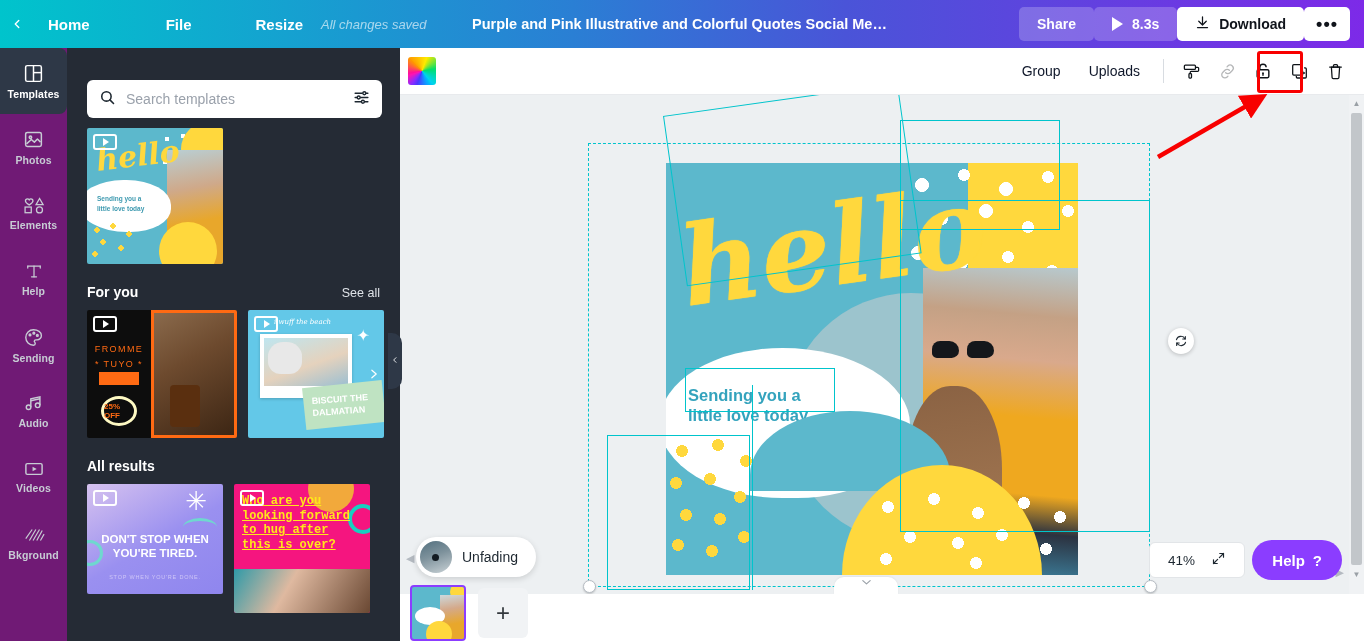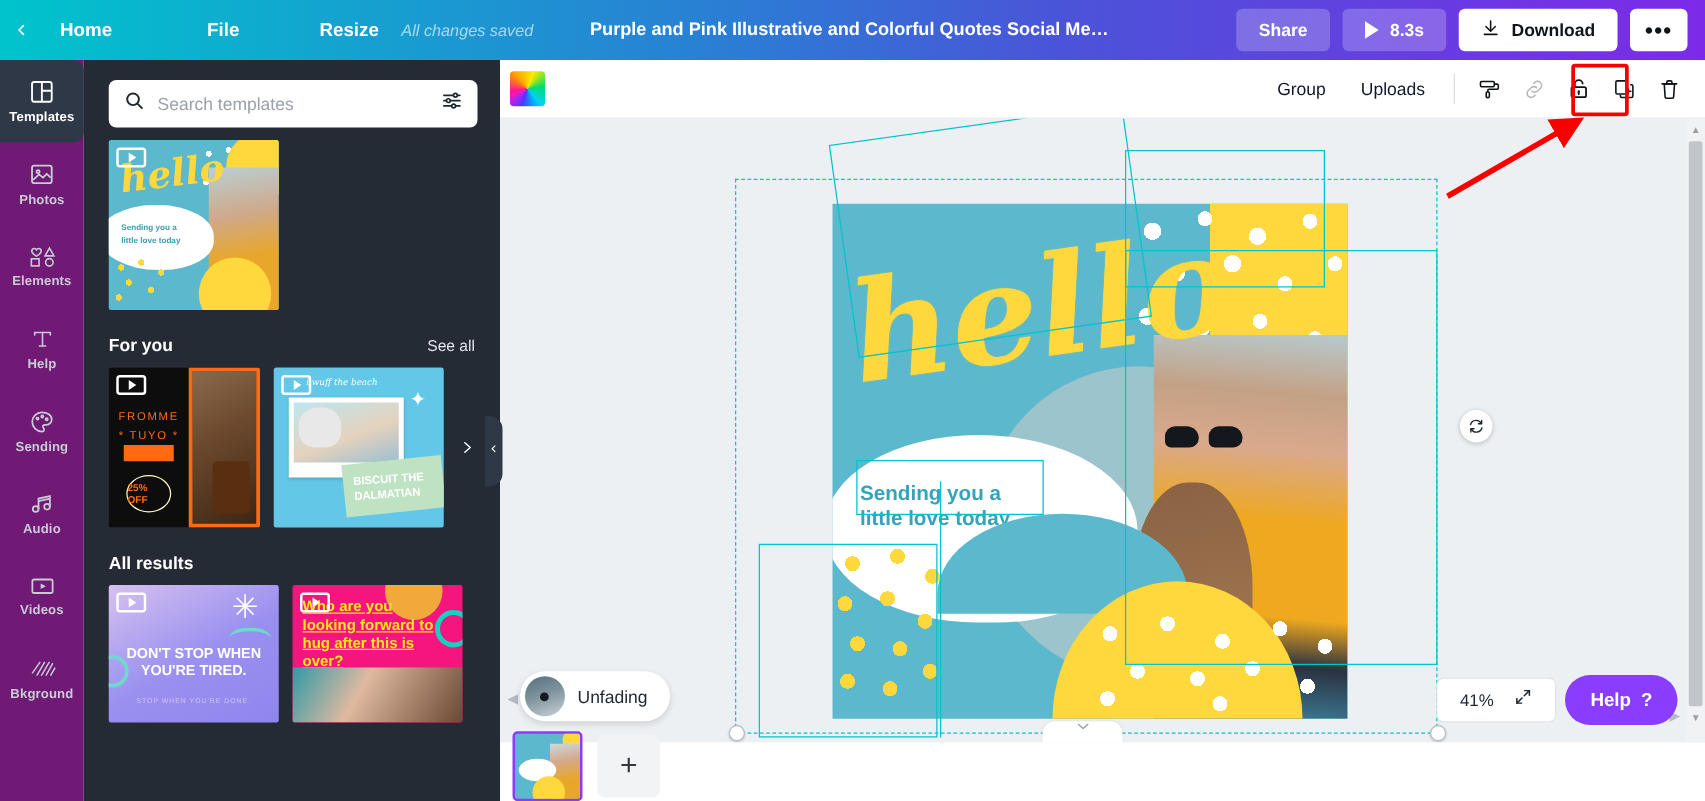--- a/index.html
+++ b/index.html
@@ -38,21 +38,21 @@
   #tb-title {
     position: absolute; left: 0; right: 0; top: 0; height: 48px;
     display: flex; align-items: center; justify-content: center;
     pointer-events: none;
   }
   #tb-title span {
     color: #fff; font-size: 14.5px; font-weight: bold;
     max-width: 420px; overflow: hidden; text-overflow: ellipsis; white-space: nowrap;
   }
   #tb-right {
-    margin-left: auto; display: flex; align-items: center; gap: 10px;
+    margin-left: auto; display: flex; align-items: center; 
     padding-right: 14px; z-index: 5;
   }
   .tb-btn {
     background: rgba(255,255,255,0.22);
     color: #fff; font-size: 14px; font-weight: bold;
     border: none; border-radius: 5px;
     height: 34px; padding: 0 18px;
     display: flex; align-items: center; gap: 9px;
     cursor: pointer; white-space: nowrap;
   }
@@ -86,21 +86,21 @@
   .rail-item svg { display: block; }
 
   
   #panel {
     position: absolute; top: 48px; left: 67px;
     width: 333px; height: 593px;
     background: #252b35;
     overflow: hidden;
     z-index: 40;
   }
-  #searchwrap { padding: 16px 18px 0 20px; }
+  #searchwrap { padding: 32px 18px 0 20px; }
   #searchbox {
     height: 38px; background: #fff; border-radius: 6px;
     display: flex; align-items: center; padding: 0 12px; gap: 10px;
   }
   #search-input {
     flex: 1; border: none; outline: none;
     font-size: 14px; color: #222; font-family: "Liberation Sans", sans-serif;
     background: transparent;
   }
   #search-input::placeholder { color: #9aa1ab; }
@@ -177,33 +177,33 @@
       radial-gradient(circle 2.6px at 14px 20px, #ffd83d 99%, transparent 100%),
       radial-gradient(circle 2.6px at 32px 26px, #ffd83d 99%, transparent 100%),
       radial-gradient(circle 2.6px at 6px 32px, #ffd83d 99%, transparent 100%);
   }
   #t-recent .ybig {
     position: absolute; right: 6px; bottom: -16px; width: 58px; height: 58px;
     background: #ffd83d; border-radius: 50%;
   }
 
   
-  #t-fy1 { width: 121px; height: 128px; display: flex; }
+  #t-fy1 { width: 150px; height: 128px; display: flex; }
   #t-fy1 .blk { width: 64px; height: 100%; background: #0d0d0d; position: relative; }
   #t-fy1 .blk .t1 {
     position: absolute; left: 0; right: 0; top: 32px; text-align: center;
     color: #ff6a13; font-size: 9px; letter-spacing: 1.4px; line-height: 1.7;
   }
   #t-fy1 .blk .bar {
     position: absolute; left: 12px; right: 12px; top: 62px; height: 13px;
     background: #ff6a13;
   }
   #t-fy1 .blk .oval {
     position: absolute; left: 14px; right: 14px; top: 86px; height: 30px;
-    border: 1px solid #fef9c3; border-radius: 50%;
+    border: 3px solid #fef9c3; border-radius: 50%;
     color: #ff6a13; font-size: 8px; font-weight: bold;
     display: flex; align-items: center; justify-content: center;
   }
   #t-fy1 .ph {
     flex: 1; background: linear-gradient(150deg,#8a6a4c 0%, #6d4a2e 40%, #3d2614 100%);
     border: 3px solid #ff6a13; position: relative;
   }
   #t-fy1 .ph:after {
     content: ""; position: absolute; left: 16px; bottom: 8px; width: 30px; height: 42px;
     background: #5a2f0f; border-radius: 4px;
@@ -257,21 +257,21 @@
   #t-ar1 .teal {
     position: absolute; left: -10px; top: 56px; width: 26px; height: 26px;
     border: 3px solid #6fd8cf; border-radius: 50%;
   }
   #t-ar1 .squig {
     position: absolute; right: 6px; top: 34px; width: 34px; height: 18px;
     border-top: 3px solid #6fd8cf; border-radius: 50%;
   }
 
   
-  #t-ar2 { width: 136px; height: 110px; background: #f5157f; }
+  #t-ar2 { width: 136px; height: 129px; background: #f5157f; font-family: Liberation Mono, monospace; }
   #t-ar2 .hl {
     position: absolute; left: 8px; top: 10px; width: 110px;
     color: #ffe81a; font-size: 12px; font-weight: bold; line-height: 1.22;
     text-decoration: underline;
   }
   #t-ar2 .orange {
     position: absolute; right: 16px; top: -18px; width: 46px; height: 46px;
     background: #f2a93b; border-radius: 50%;
   }
   #t-ar2 .cy {

